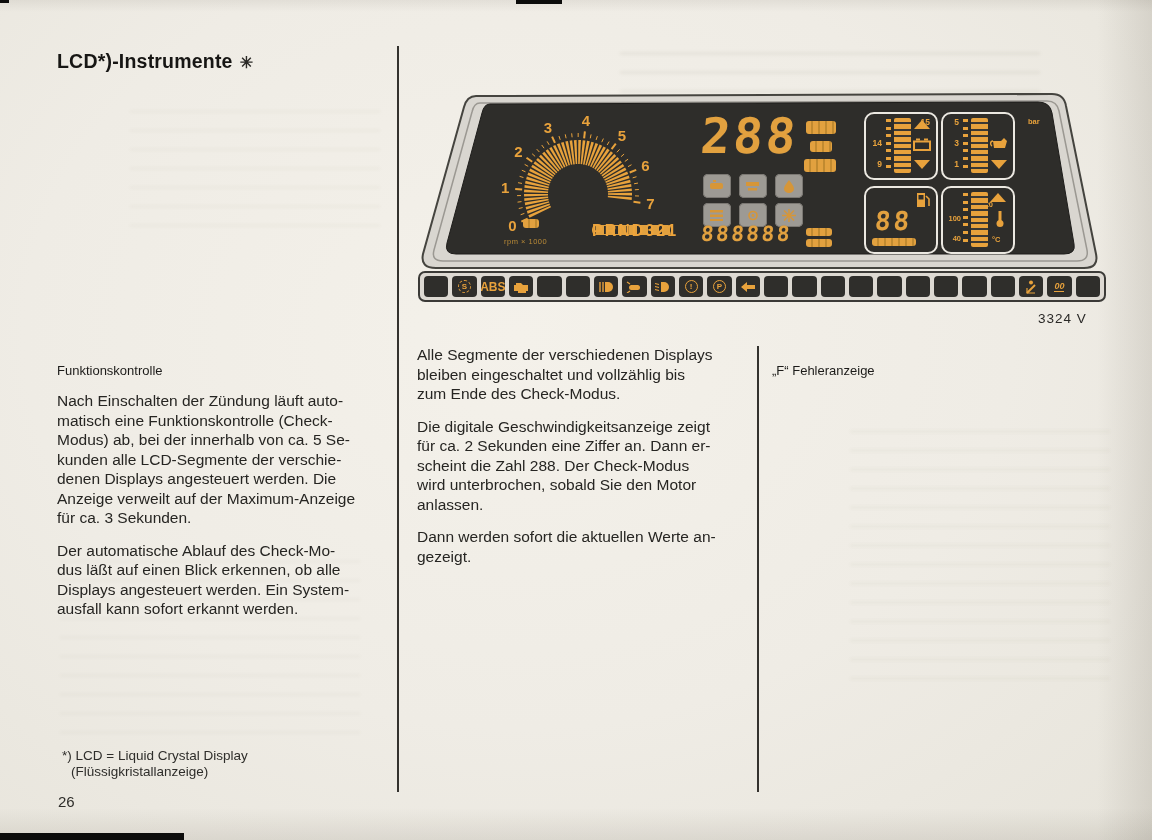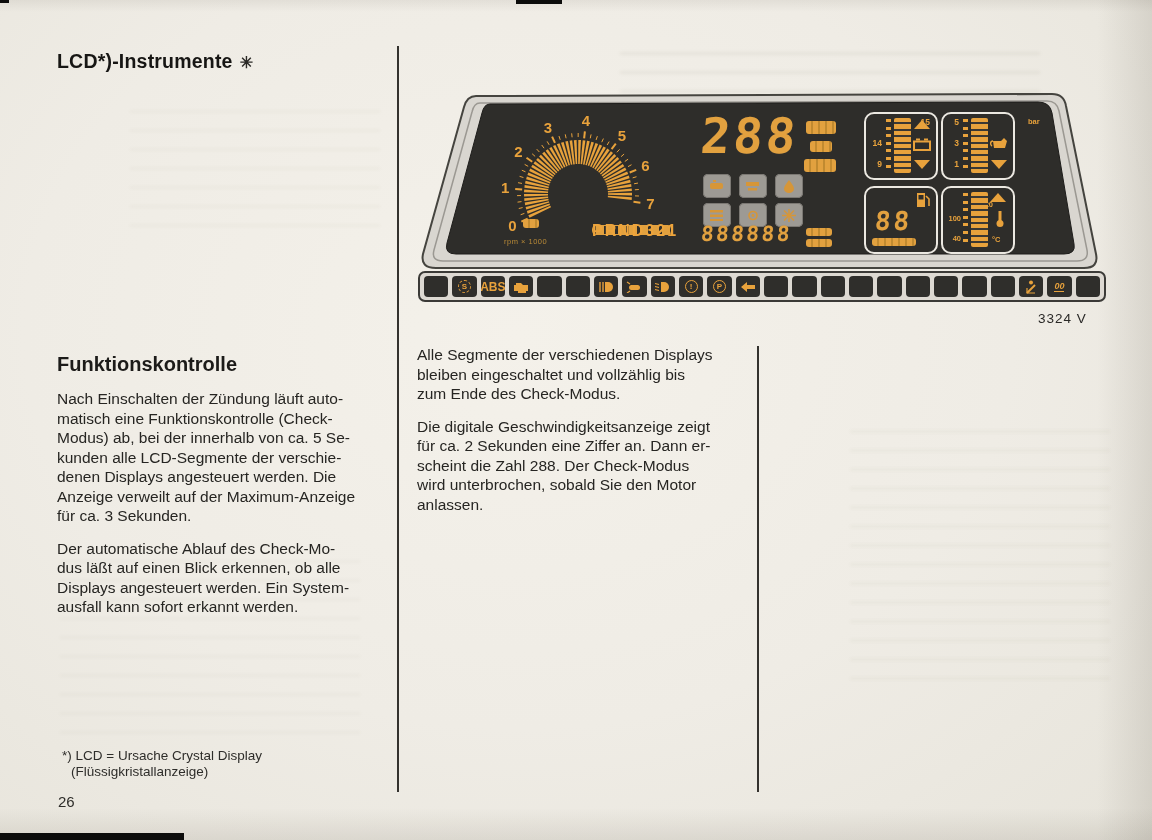--- a/index.html
+++ b/index.html
@@ -4,21 +4,21 @@
 <style>
   html,body{margin:0;padding:0;}
   body{font-family:"Liberation Sans",sans-serif;background:#c9c6bf;}
   .page{position:relative;width:1152px;height:840px;background:#f0ede6;overflow:hidden;
         background-image:radial-gradient(ellipse at 45% 40%, #f4f1ea 0%, #efece5 55%, #e7e4db 100%);}
   .abs{position:absolute;}
   
   .title{position:absolute;left:57px;top:50px;font-size:19.5px;font-weight:bold;color:#171614;letter-spacing:.2px;}
   .title .star{font-size:16px;margin-left:7px;color:#2a2926;}
   .col{position:absolute;top:345px;width:338px;color:#262522;}
-  .col h2{margin:8px 0 13px 0;font-size:20px;font-weight:bold;color:#1c1b19;}
+  .col h2{margin:18px 0 13px 0;font-size:13px;font-weight:normal;color:#1c1b19;}
   .col p{margin:0 0 13px 0;font-size:15.5px;line-height:19.5px;white-space:pre-line;}
   .caption{position:absolute;left:1038px;top:311px;font-size:13.5px;color:#2a2927;letter-spacing:1px;}
   .footnote{position:absolute;font-size:13.5px;color:#2e2d2a;}
   .pagenum{position:absolute;left:58px;top:793px;font-size:15px;color:#2e2d2a;text-align:right;}
   .vline{position:absolute;width:1.5px;background:#34322e;}
   
   .figure{position:absolute;left:410px;top:86px;width:700px;height:220px;}
   .seg{font-family:"DejaVu Sans Mono",monospace;font-weight:bold;color:#e2a13f;transform:skewX(-5deg);
        text-shadow:0 0 1px rgba(120,100,70,.55);}
   .speed{position:absolute;left:291px;top:26px;font-size:49px;letter-spacing:3px;line-height:1;}
@@ -372,22 +372,25 @@
 
   <div class="col" style="left:417px;">
     <p>Alle Segmente der verschiedenen Displays
 bleiben eingeschaltet und vollzählig bis
 zum Ende des Check-Modus.</p>
     <p>Die digitale Geschwindigkeitsanzeige zeigt
 für ca. 2 Sekunden eine Ziffer an. Dann er-
 scheint die Zahl 288. Der Check-Modus
 wird unterbrochen, sobald Sie den Motor
 anlassen.</p>
+    <p>Dann werden sofort die aktuellen Werte an-
+gezeigt.</p>
   </div>
 
   <div class="col" style="left:772px;">
-  </div>
-
-  <div class="footnote" style="left:62px;top:748px;">*) LCD = Ursache Crystal Display</div>
+    <h2>„F“ Fehleranzeige</h2>
+  </div>
+
+  <div class="footnote" style="left:62px;top:748px;">*) LCD = Liquid Crystal Display</div>
   <div class="footnote" style="left:71px;top:764px;">(Flüssigkristallanzeige)</div>
   <div class="pagenum">26</div>
 
 </div>
 
 </body></html>

